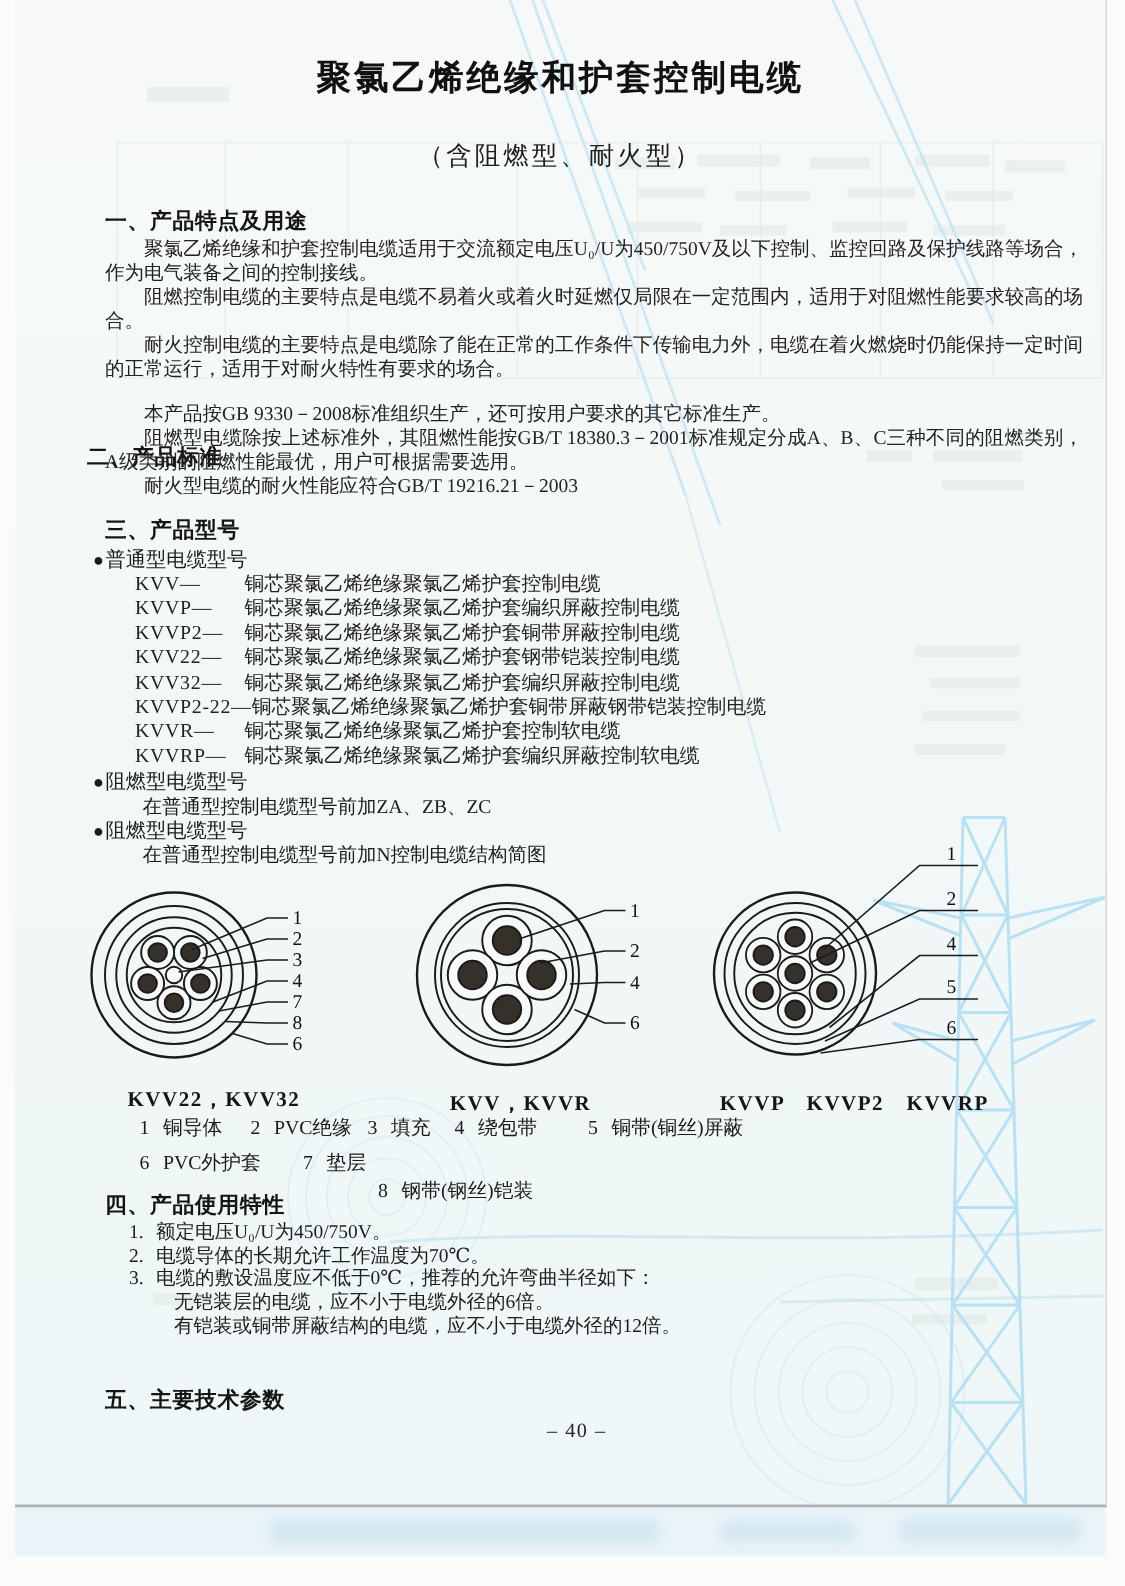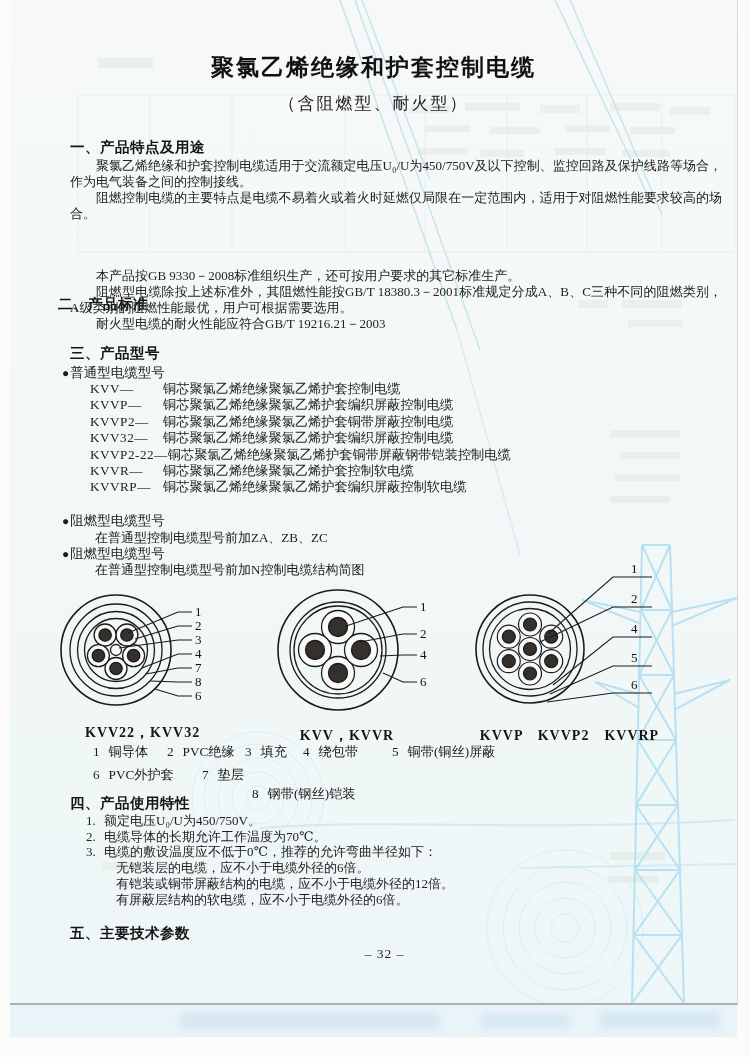--- a/index.html
+++ b/index.html
@@ -19,21 +19,21 @@
   .below-band{
     position:absolute;left:10px;top:1005px;width:727px;height:32px;
     background:#e9f4f9;overflow:hidden;
   }
   .below-blob{position:absolute;background:#cfe4ee;filter:blur(4px);border-radius:4px;opacity:.8;}
   svg{display:block;}
   .wm{position:absolute;left:0;top:0;z-index:0;pointer-events:none;}
   .content{position:absolute;inset:0;z-index:1;}
   .abs{position:absolute;}
   .title{
-    left:0;top:52px;width:100%;text-align:center;
+    left:0;top:36px;width:100%;text-align:center;
     font-family:"Liberation Sans","DejaVu Sans",sans-serif;
     font-weight:bold;font-size:23px;letter-spacing:2px;color:#111;
   }
   .subtitle{
     left:0;top:92px;width:100%;text-align:center;
     font-size:17px;letter-spacing:2px;color:#1d1d1d;
   }
   .sec-head{
     font-family:"Liberation Sans","DejaVu Sans",sans-serif;
     font-weight:bold;font-size:14.5px;color:#151515;letter-spacing:.5px;
@@ -153,20 +153,21 @@
 
   <div class="content">
 
     <div class="abs title">聚氯乙烯绝缘和护套控制电缆</div>
     <div class="abs subtitle">（含阻燃型、耐火型）</div>
 
     <div class="abs sec-head" style="left:60px;top:138px;">一、产品特点及用途</div>
     <div class="abs para-block" style="left:60px;top:158px;">
       <p>聚氯乙烯绝缘和护套控制电缆适用于交流额定电压U₀/U为450/750V及以下控制、监控回路及保护线路等场合，作为电气装备之间的控制接线。</p>
       <p>阻燃控制电缆的主要特点是电缆不易着火或着火时延燃仅局限在一定范围内，适用于对阻燃性能要求较高的场合。</p>
+      <p>耐火控制电缆的主要特点是电缆除了能在正常的工作条件下传输电力外，电缆在着火燃烧时仍能保持一定时间的正常运行，适用于对耐火特性有要求的场合。</p>
     </div>
 
     <div class="abs sec-head" style="left:48px;top:248px;margin-top:47px;">二、产品标准</div>
     <div class="abs para-block" style="left:60px;top:268px;">
       <p>本产品按GB 9330－2008标准组织生产，还可按用户要求的其它标准生产。</p>
       <p>阻燃型电缆除按上述标准外，其阻燃性能按GB/T 18380.3－2001标准规定分成A、B、C三种不同的阻燃类别，A级类别的阻燃性能最优，用户可根据需要选用。</p>
       <p>耐火型电缆的耐火性能应符合GB/T 19216.21－2003</p>
     </div>
 
     <div class="abs sec-head" style="left:60px;top:344px;">三、产品型号</div>
@@ -178,20 +179,24 @@
           <span class="model-code">KVV—</span>
           <span class="model-desc">铜芯聚氯乙烯绝缘聚氯乙烯护套控制电缆</span>
         </div>
       <div class="model-row">
           <span class="model-code">KVVP—</span>
           <span class="model-desc">铜芯聚氯乙烯绝缘聚氯乙烯护套编织屏蔽控制电缆</span>
         </div>
       <div class="model-row">
           <span class="model-code">KVVP2—</span>
           <span class="model-desc">铜芯聚氯乙烯绝缘聚氯乙烯护套铜带屏蔽控制电缆</span>
+        </div>
+      <div class="model-row">
+          <span class="model-code">KVV22—</span>
+          <span class="model-desc">铜芯聚氯乙烯绝缘聚氯乙烯护套钢带铠装控制电缆</span>
         </div>
       <div class="model-row">
           <span class="model-code">KVV32—</span>
           <span class="model-desc">铜芯聚氯乙烯绝缘聚氯乙烯护套编织屏蔽控制电缆</span>
         </div>
       <div class="model-row">
           <span class="model-code">KVVP2-22—</span>
           <span class="model-desc">铜芯聚氯乙烯绝缘聚氯乙烯护套铜带屏蔽钢带铠装控制电缆</span>
         </div>
       <div class="model-row">
@@ -332,25 +337,24 @@
     <div class="abs legend-item" style="left:83px;top:766px;"><span class="num">6</span><span>PVC外护套</span></div>
     <div class="abs legend-item" style="left:192px;top:766px;"><span class="num">7</span><span>垫层</span></div>
     <div class="abs legend-item" style="left:242px;top:766px;margin-top:19px;"><span class="num">8</span><span>钢带(钢丝)铠装</span></div>
 
     <div class="abs sec-head" style="left:60px;top:794px;">四、产品使用特性</div>
     <div class="abs use-item" style="left:76px;top:812px;"><span class="num">1.</span><span>额定电压U₀/U为450/750V。</span></div>
     <div class="abs use-item" style="left:76px;top:828px;"><span class="num">2.</span><span>电缆导体的长期允许工作温度为70℃。</span></div>
     <div class="abs use-item" style="left:76px;top:843px;"><span class="num">3.</span><span>电缆的敷设温度应不低于0℃，推荐的允许弯曲半径如下：</span></div>
     <div class="abs use-item" style="left:106px;top:859px;">无铠装层的电缆，应不小于电缆外径的6倍。</div>
     <div class="abs use-item" style="left:106px;top:875px;">有铠装或铜带屏蔽结构的电缆，应不小于电缆外径的12倍。</div>
-    <div class="abs use-item" style="left:106px;top:891px;">有屏蔽层结构的软电缆，应不小于电缆外径的6倍。</div>
 
     <div class="abs sec-head" style="left:60px;top:924px;">五、主要技术参数</div>
 
-    <div class="abs page-num">– 32 –</div>
+    <div class="abs page-num">– 40 –</div>
   </div>
 </div>
 
 <div class="below-band">
   <div class="below-blob" style="left:170px;top:8px;width:260px;height:16px;"></div>
   <div class="below-blob" style="left:470px;top:9px;width:90px;height:14px;"></div>
   <div class="below-blob" style="left:590px;top:7px;width:120px;height:16px;"></div>
 </div>
 
 </body></html>

